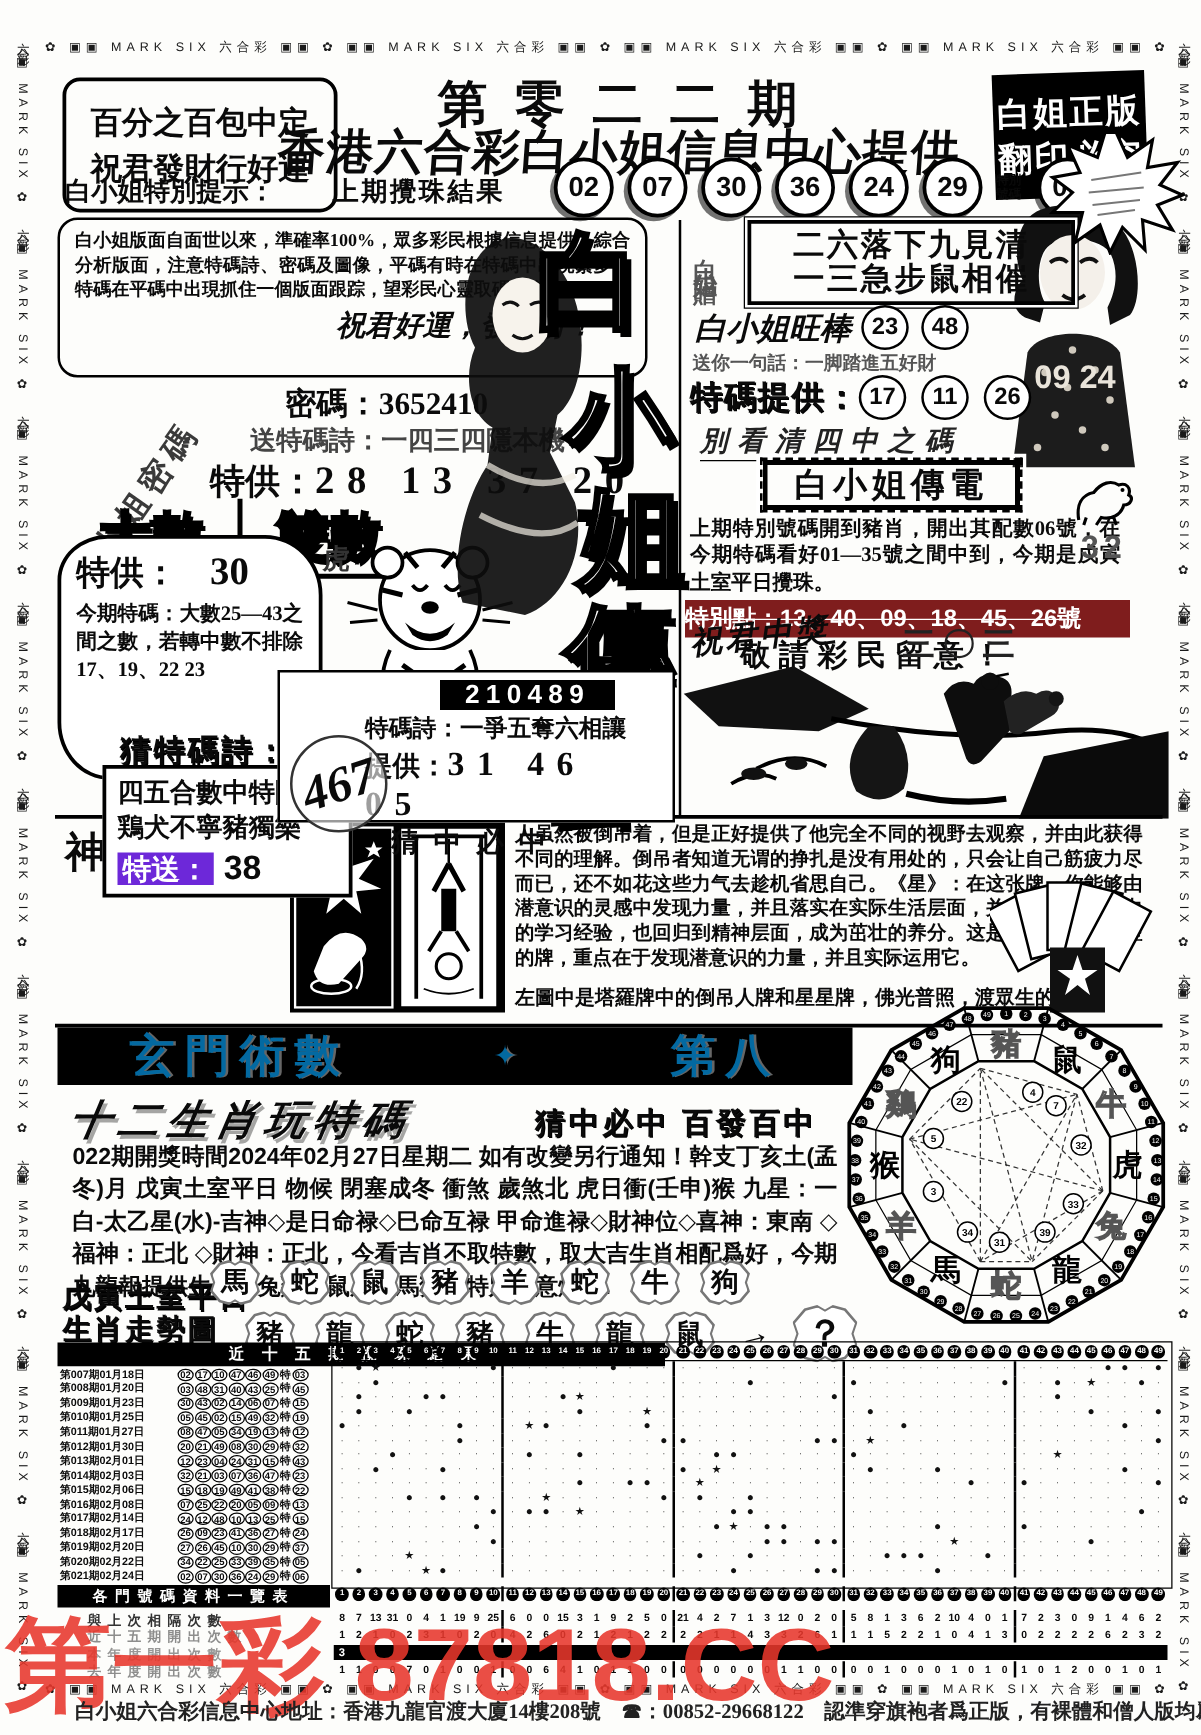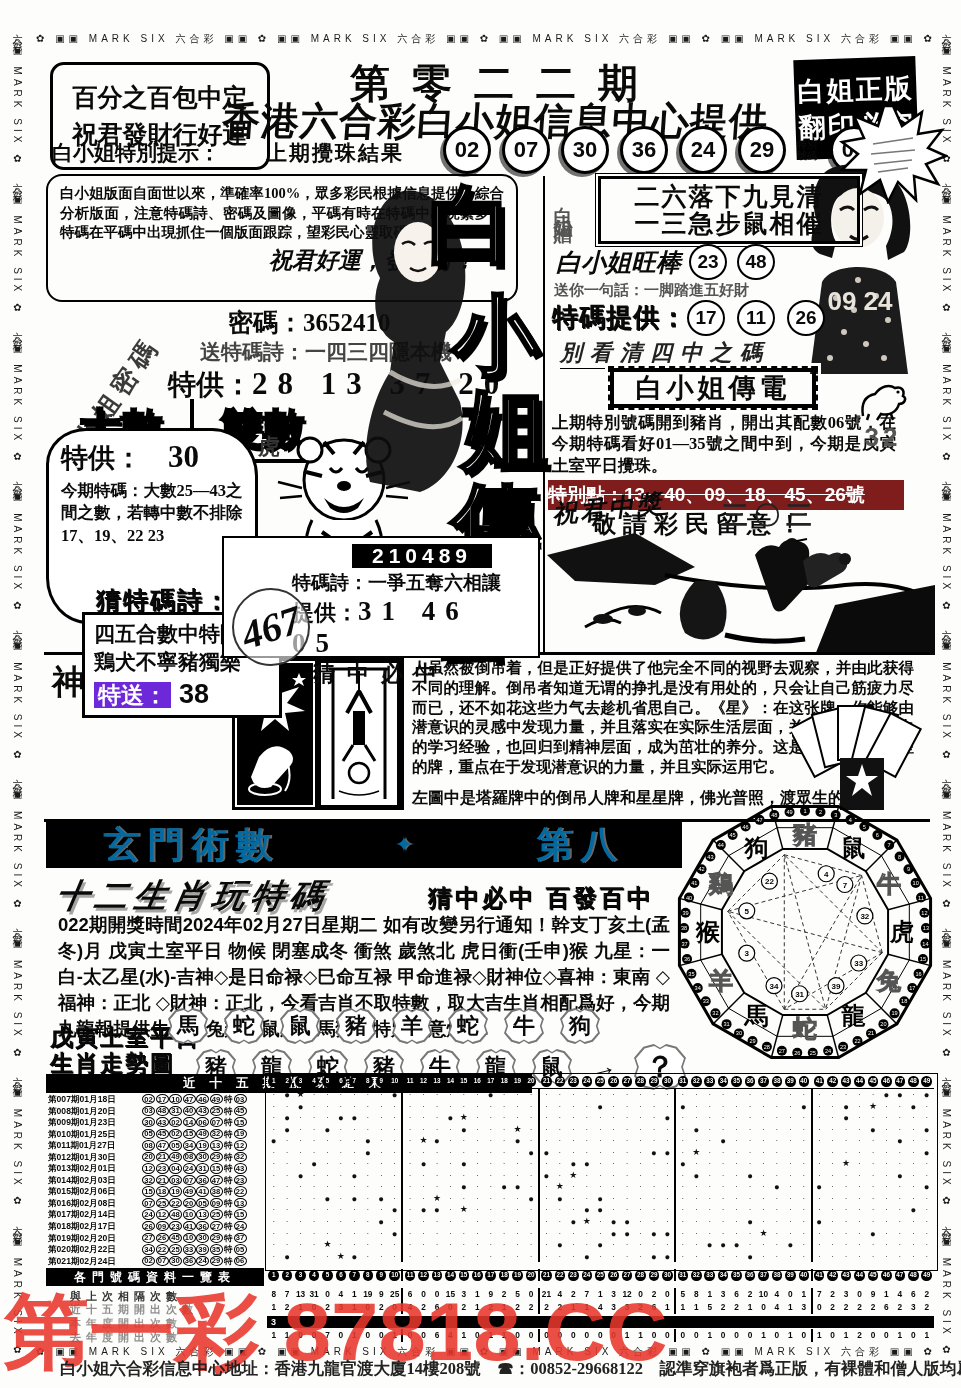--- a/index.html
+++ b/index.html
@@ -119,21 +119,21 @@
           clip-path:polygon(18% 6%,38% 0,50% 8%,62% 0,82% 6%,100% 30%,94% 50%,100% 70%,82% 94%,62% 100%,50% 92%,38% 100%,18% 94%,0 70%,6% 50%,0 30%);}
   .zbadge i{position:absolute;inset:2px;background:#fff;font-style:normal;display:flex;align-items:center;justify-content:center;
           font-size:22px;font-weight:900;clip-path:polygon(18% 6%,38% 0,50% 8%,62% 0,82% 6%,100% 30%,94% 50%,100% 70%,82% 94%,62% 100%,50% 92%,38% 100%,18% 94%,0 70%,6% 50%,0 30%);}
   #trend-arrow{font-size:26px;font-weight:900;transform:rotate(-14deg);margin:0 2px;}
   .zbadge.q{width:52px;height:46px;}
   .zbadge.q i{font-size:30px;}
   
   #res-head{left:46px;top:1074px;width:486px;height:19px;background:#000;color:#fff;display:flex;align-items:center;
             justify-content:center;font-size:12.5px;font-weight:900;letter-spacing:14px;}
   #results-rows{left:48px;top:1094px;width:218px;}
-  .rrow{height:11.55px;display:flex;}
+  .rrow{height:11.55px;display:flex;align-items:center;}
   .rissue{width:94px;font-size:8.6px;font-weight:800;white-space:nowrap;}
   .rc{width:13px;height:10.4px;border:1px solid #000;border-radius:50%;font-size:7.6px;font-weight:800;
       display:flex;align-items:center;justify-content:center;margin-right:.5px;box-sizing:border-box;background:#fff;}
   .rte{font-size:8.6px;font-weight:900;margin:0 1px;}
   #matrix{left:267px;top:1074px;width:667px;}
   .mhead,.mrow{display:flex;}
   .mhead{height:14px;align-items:center;border-bottom:1px solid #000;}
   .mrow{height:11.55px;}
   .mcell{flex:0 0 13.45px;text-align:center;line-height:11.55px;font-size:6.5px;color:#111;overflow:hidden;}
   .mcell.hd{line-height:12px;}

